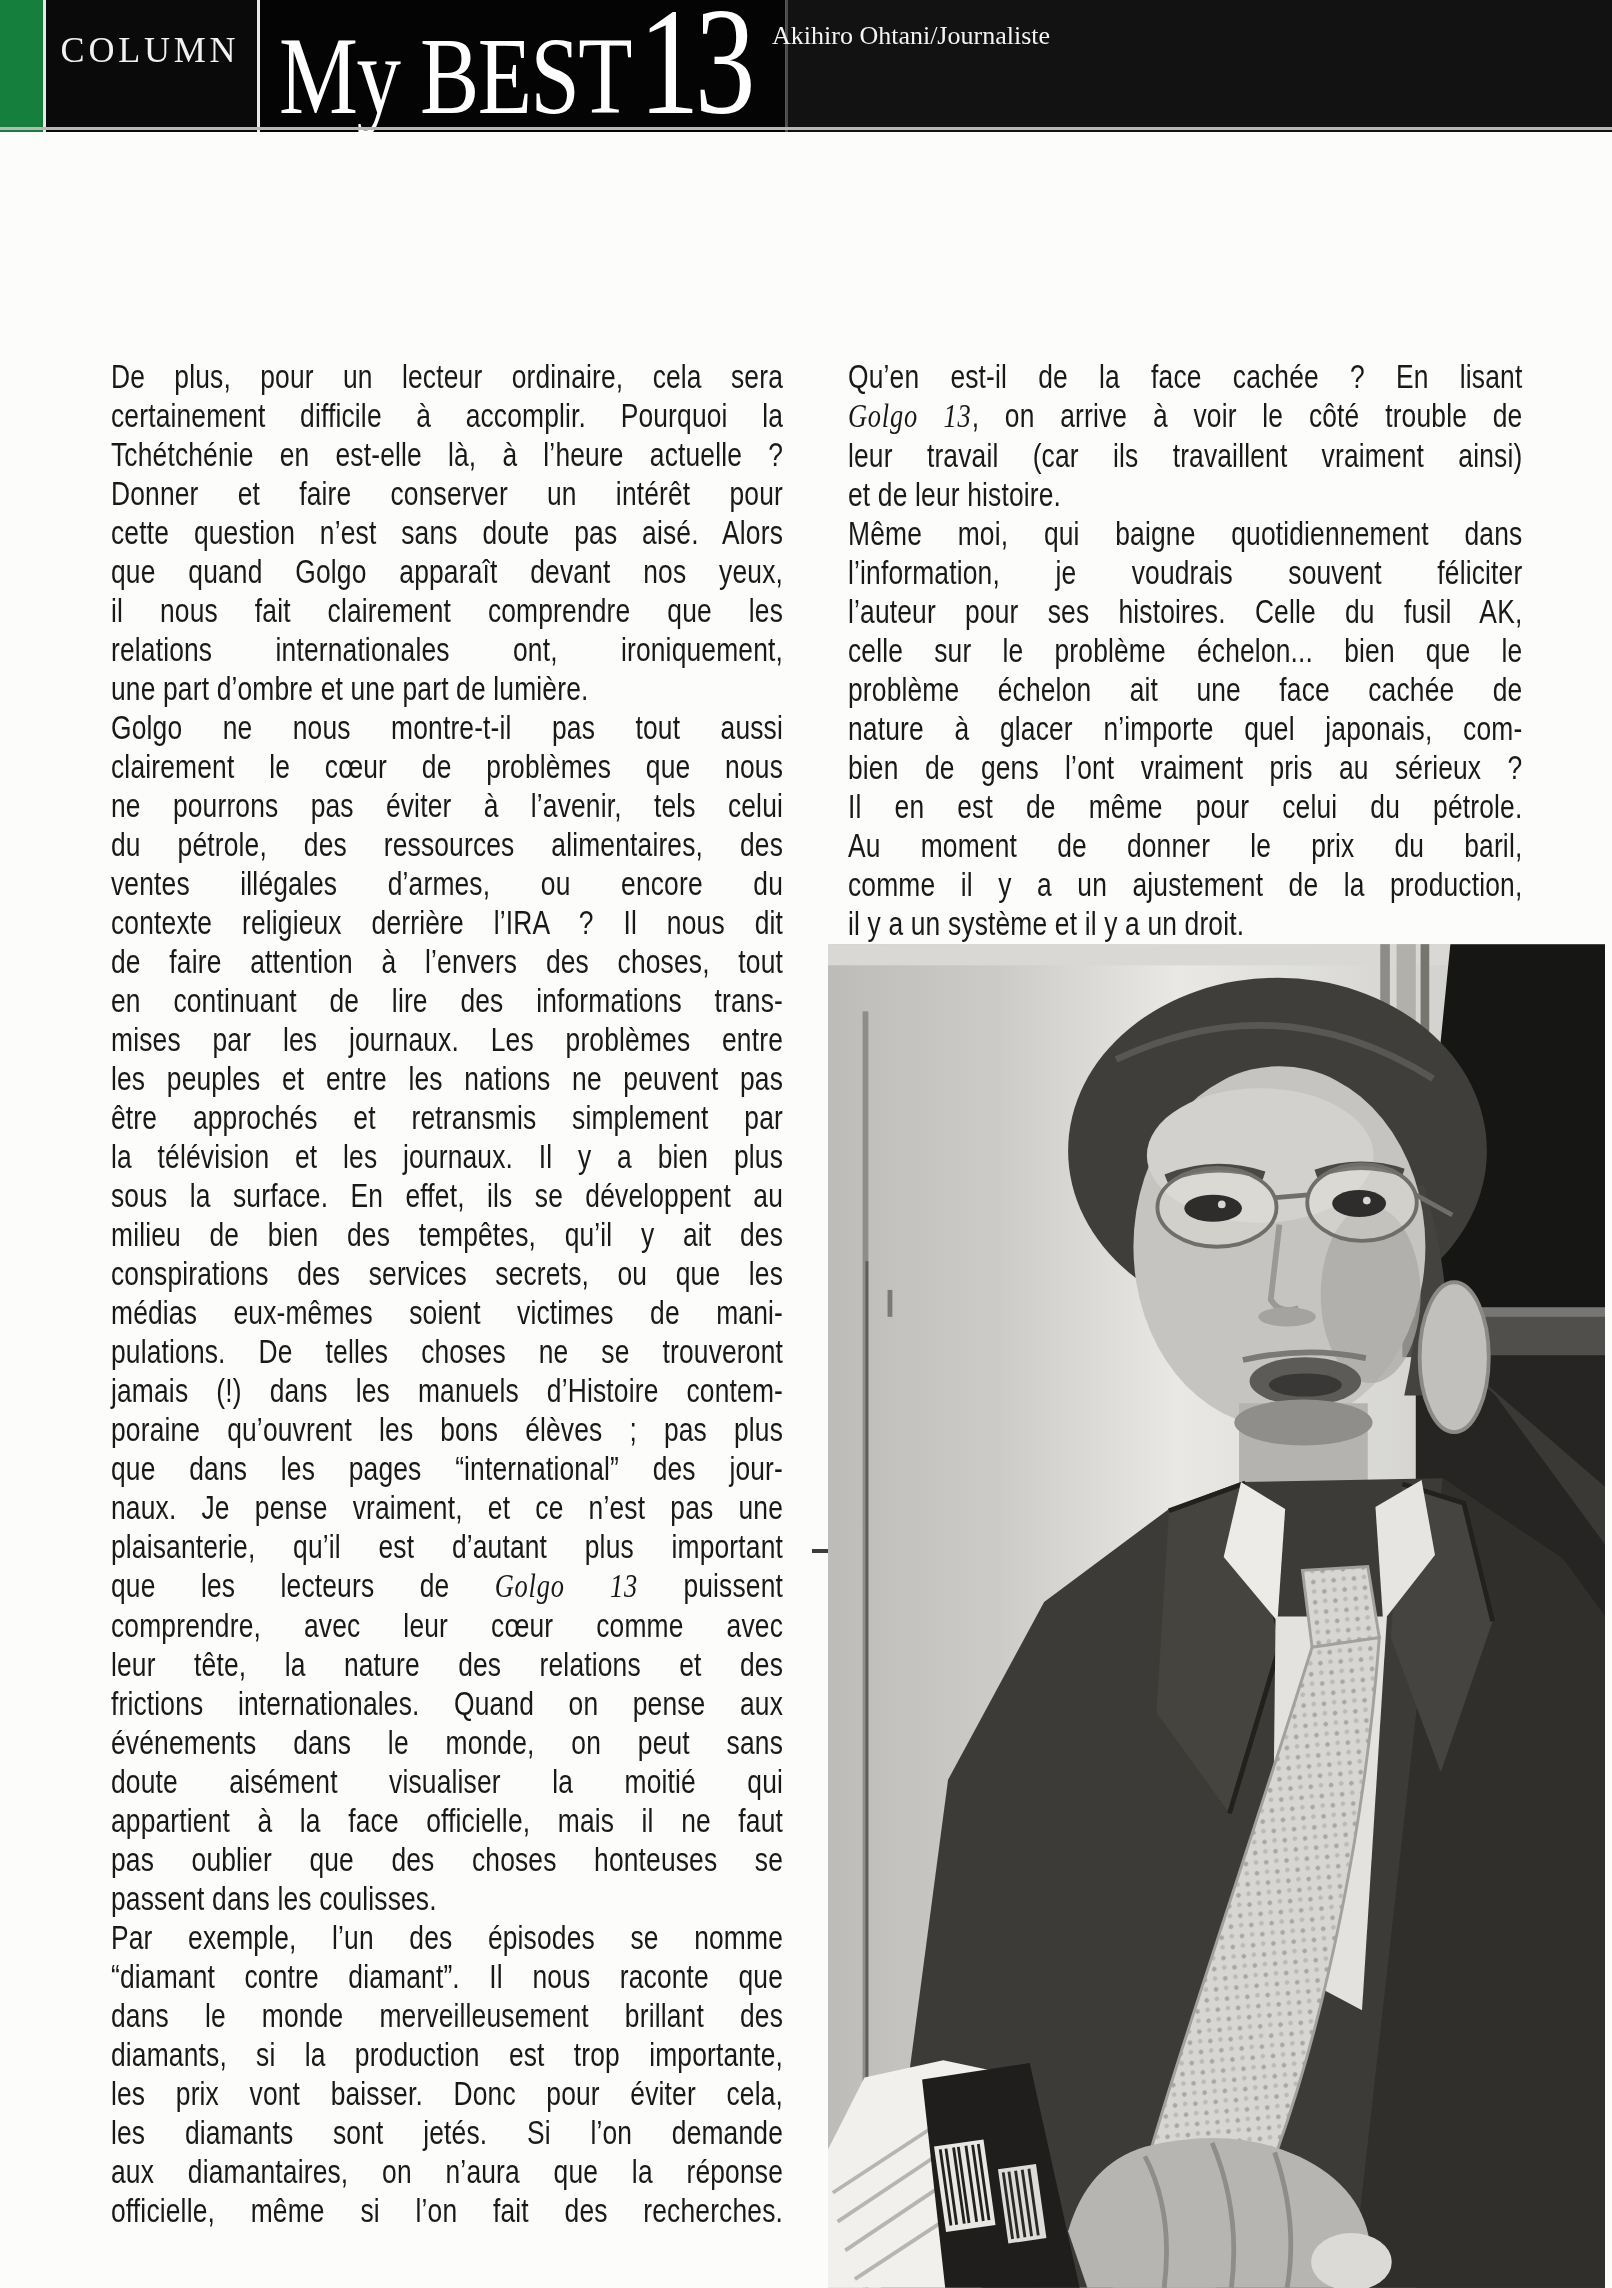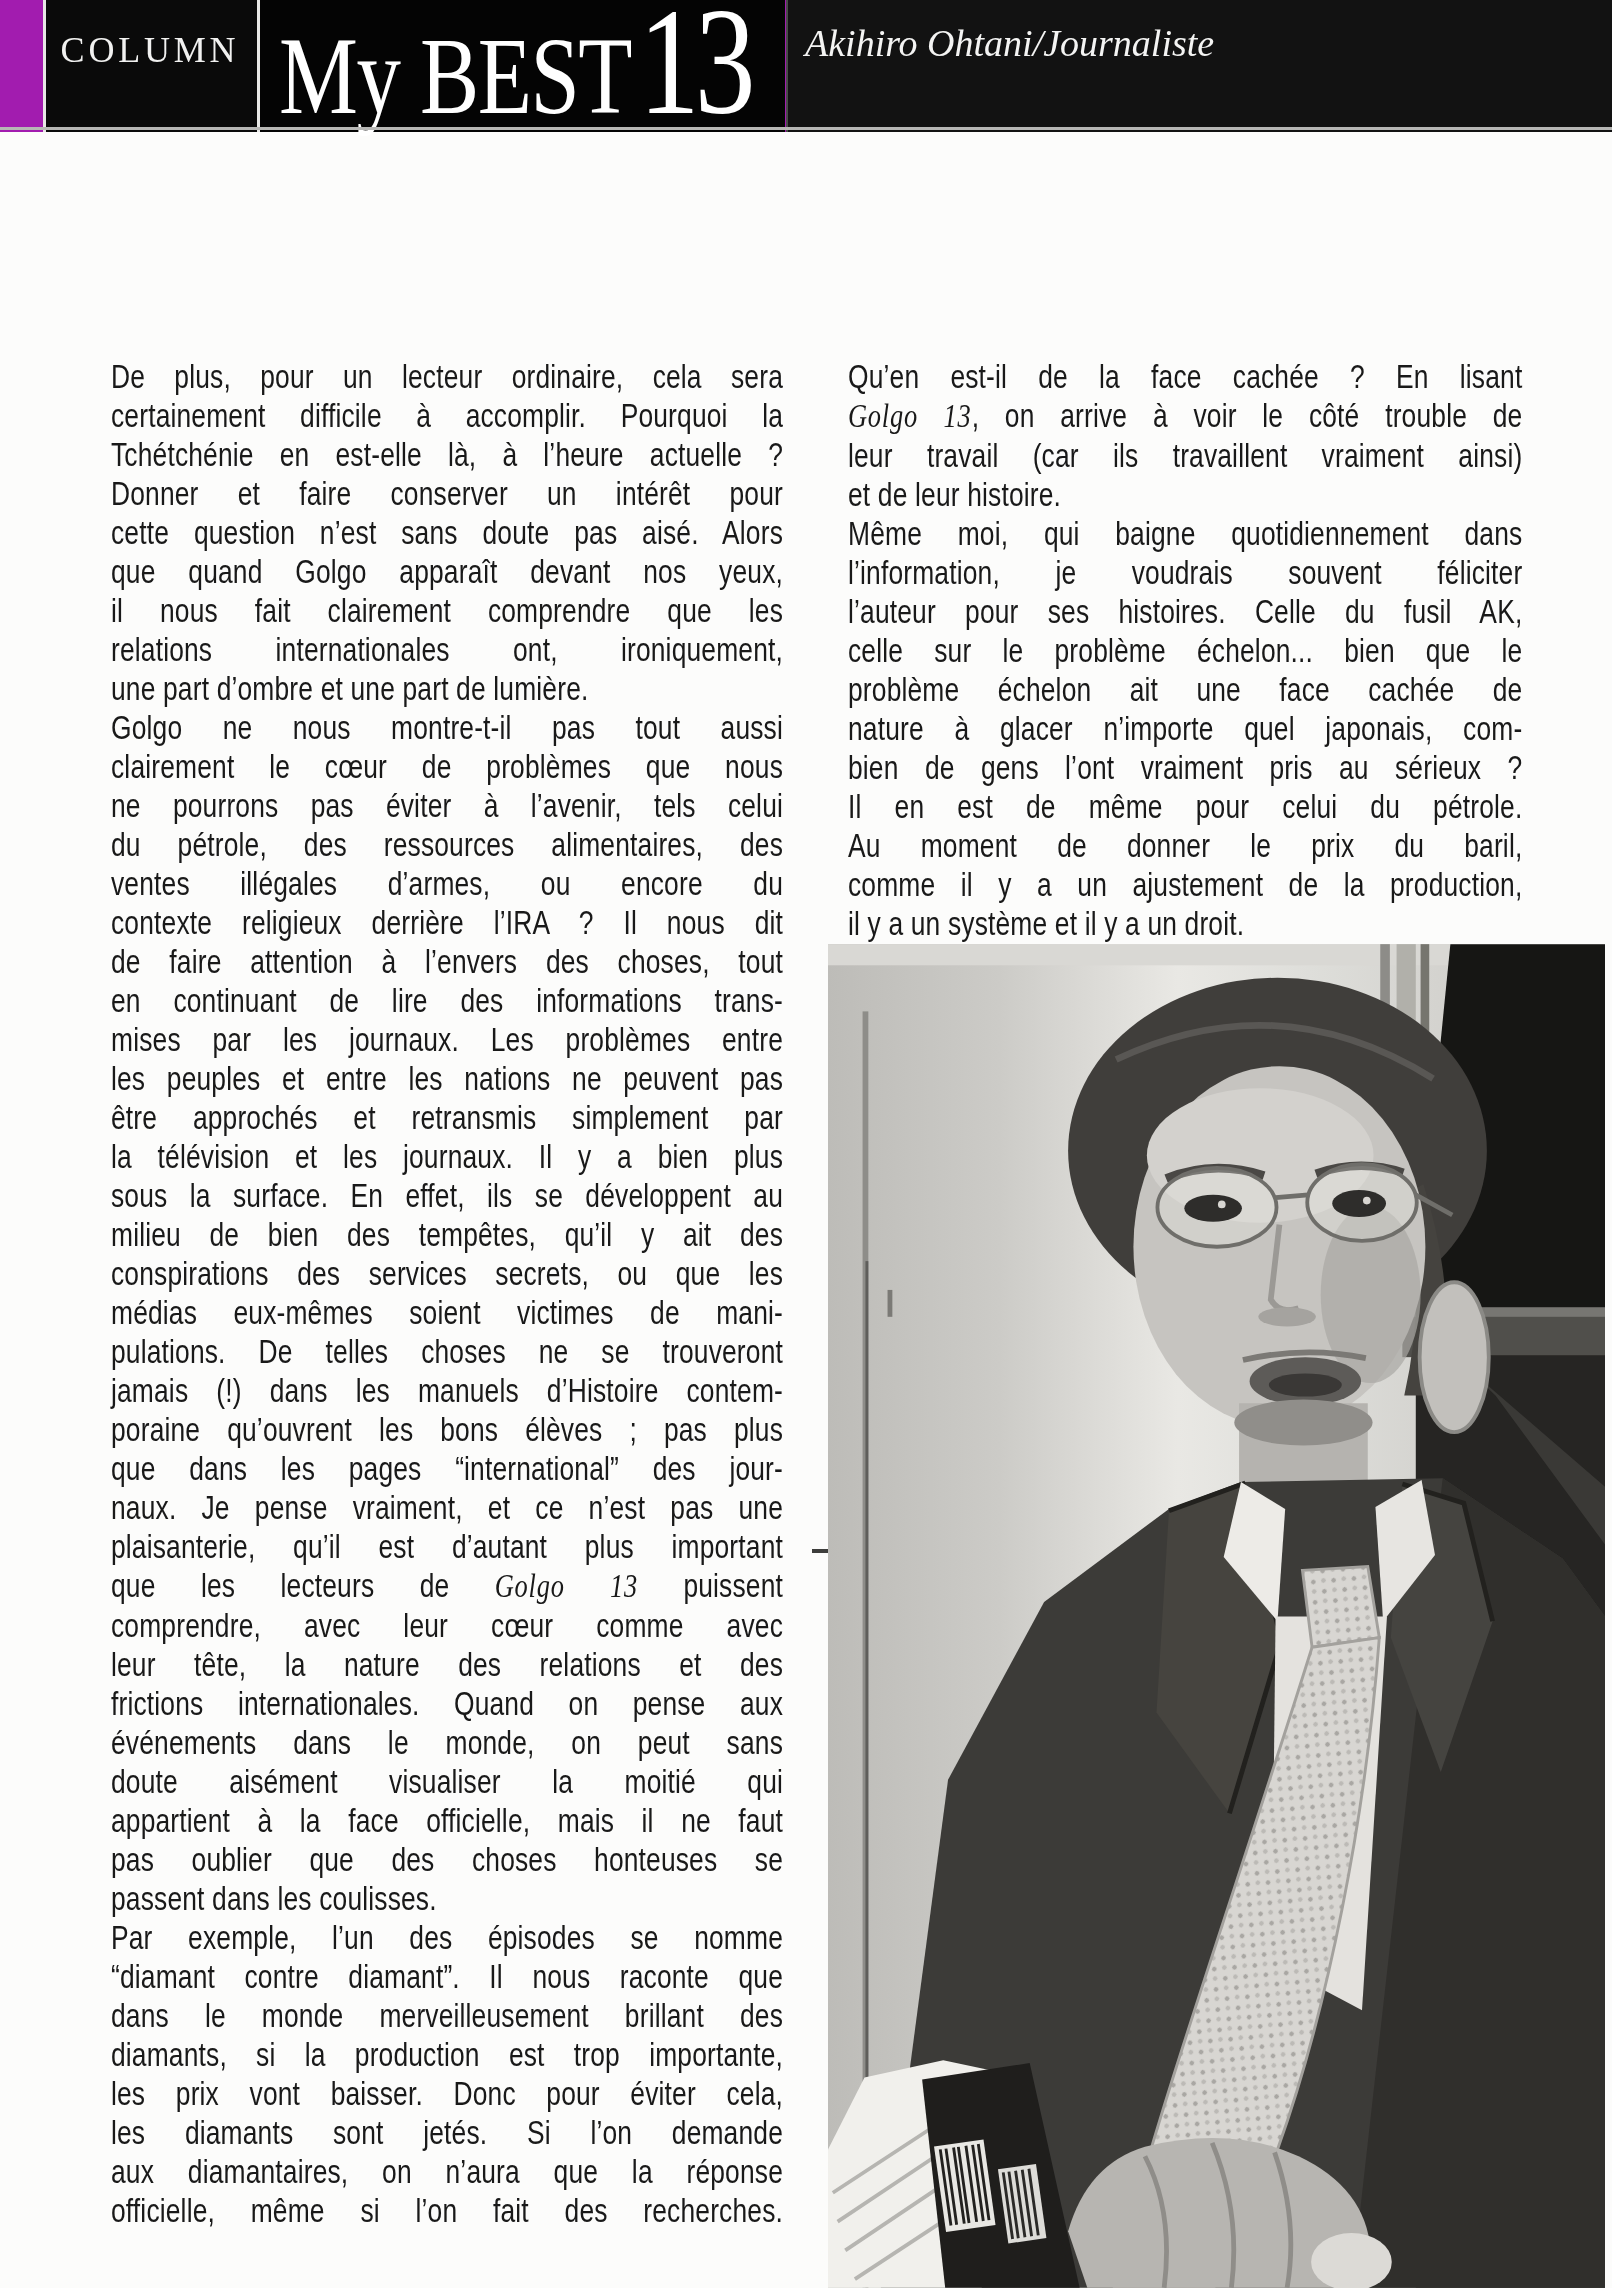--- a/index.html
+++ b/index.html
@@ -1,34 +1,34 @@
 <!DOCTYPE html>
 <html><head>
 <meta charset="utf-8">
 <style>
   html,body{margin:0;padding:0;background:#e8e8e6;}
   .page{position:relative;width:1612px;height:2288px;background:#fcfcfb;overflow:hidden;
         font-family:"Liberation Sans",sans-serif;color:#161616;}
   
-  .band{position:absolute;left:0;top:0;width:1612px;height:132px;background:#a21caf;}
+  .band{position:absolute;left:0;top:0;width:1612px;height:132px;background:#15803d;}
   .band-seg{position:absolute;top:0;height:132px;}
   .seg-kicker{left:43px;width:214px;background:#0a0a0a;}
   .seg-title{left:257px;width:528px;background:#040404;}
   .seg-byline{left:786px;width:826px;background:#121212;}
   .vrule{position:absolute;top:0;width:2.9px;height:132px;background:#e8e8e6;}
   .vrule-soft{position:absolute;top:0;width:1.9px;height:132px;background:#4a4a4a;}
   .band-bottom-rule{position:absolute;left:0;top:127px;width:1612px;height:2.9px;background:#b7b7b5;}
   .kicker{position:absolute;left:43px;top:29px;width:214px;text-align:center;
           font-family:"Liberation Serif",serif;font-size:36px;letter-spacing:3.8px;color:#f1f1f0;}
   .masthead{position:absolute;left:279px;top:-9.6px;display:flex;align-items:baseline;gap:9.6px;
             transform:scaleX(.8);transform-origin:0 0;color:#fff;font-family:"Liberation Serif",serif;}
   .masthead .mtxt{font-size:111px;line-height:144px;letter-spacing:-1.9px;}
   .masthead .mnum{font-size:152px;line-height:144px;letter-spacing:-5.8px;}
-  .byline{position:absolute;left:805px;top:21px;font-family:"Liberation Serif",serif;
-          font-size:38px;color:#f4f4f3;font-style:italic;}
+  .byline{position:absolute;left:772px;top:21px;font-family:"Liberation Serif",serif;
+          font-size:26px;color:#f4f4f3;}
   
   .col{position:absolute;top:357px;}
   .col-left{left:111px;width:672px;}
   .col-right{left:848px;width:674px;}
   .col-inner{transform:scaleX(.8);transform-origin:0 0;}
   .col-left  .col-inner{width:840px;}
   .col-right .col-inner{width:843px;}
   .tline{font-size:33px;line-height:39px;letter-spacing:0.2px;color:#191919;
          text-align:justify;text-align-last:justify;text-justify:inter-word;white-space:normal;}
   .tline.flush{text-align-last:left;}

